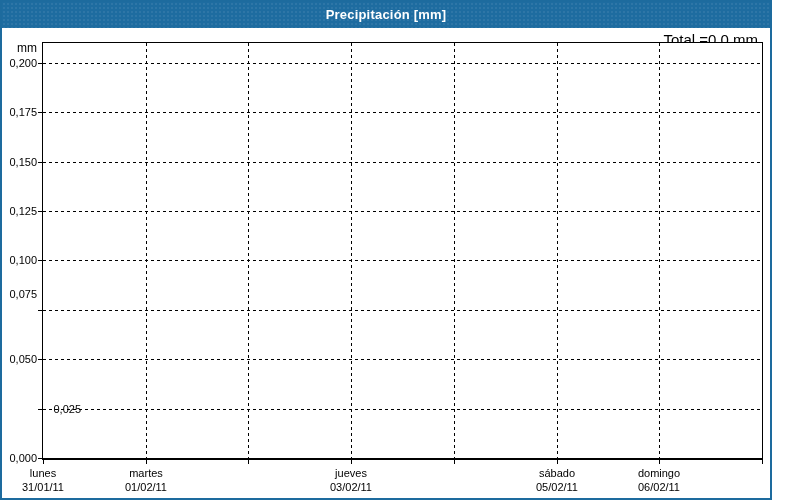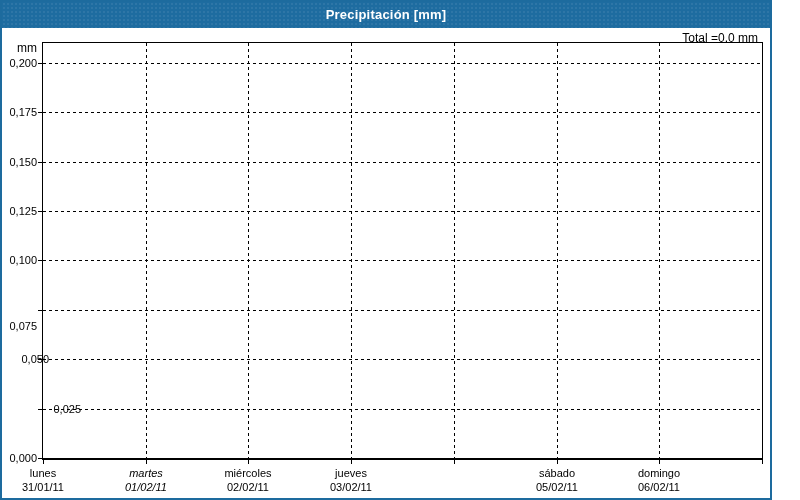--- a/index.html
+++ b/index.html
@@ -21,21 +21,21 @@
     background: var(--header-bg, #1e6ca0);
     background-image: radial-gradient(rgba(255,255,255,0.07) 1px, transparent 1px);
     background-size: 4px 4px;
     color: var(--title-text, #ffffff);
     font-size: 13px; font-weight: bold;
     text-align: center;
     letter-spacing: 0.2px;
   }
   .total-label {
     position: absolute; top: 29px; right: 12px;
-    font-size: 12px; color: var(--label-text, #000000);
+    font-size: 15px; color: var(--label-text, #000000);
   }
   .unit-label {
     position: absolute; left: 0; top: 39px; width: 35px;
     text-align: right;
     font-size: 12px; color: var(--label-text, #000000);
   }
   .plot-area {
     position: absolute; left: 40px; top: 40px;
     width: 721px; height: 418px;
     box-sizing: border-box;
@@ -109,42 +109,38 @@
       <div class="ytick-label" style="top: 55px;">0,200</div>
       <div class="ytick-mark" style="left: 36px; top: 110px;"></div>
       <div class="ytick-label" style="top: 104px;">0,175</div>
       <div class="ytick-mark" style="left: 36px; top: 160px;"></div>
       <div class="ytick-label" style="top: 154px;">0,150</div>
       <div class="ytick-mark" style="left: 36px; top: 209px;"></div>
       <div class="ytick-label" style="top: 203px;">0,125</div>
       <div class="ytick-mark" style="left: 36px; top: 258px;"></div>
       <div class="ytick-label" style="top: 252px;">0,100</div>
       <div class="ytick-mark" style="left: 36px; top: 308px;"></div>
-      <div class="ytick-label" style="top: 318px;">0,075</div>
+      <div class="ytick-label" style="top: 286px;">0,075</div>
       <div class="ytick-mark" style="left: 36px; top: 357px;"></div>
-      <div class="ytick-label" style="top: 351px; padding-left: 12px;">0,050</div>
+      <div class="ytick-label" style="top: 351px;">0,050</div>
       <div class="ytick-mark" style="left: 36px; top: 407px;"></div>
       <div class="ytick-label" style="top: 401px; padding-left: 44px;">0,025</div>
       <div class="ytick-mark" style="left: 36px; top: 456px;"></div>
       <div class="ytick-label" style="top: 450px;">0,000</div>
       <div class="xtick-mark" style="left: 41px; top: 458px;"></div>
       <div class="xtick-label" style="left: -9px; top: 464px;">
         <div>lunes</div>
         <div>31/01/11</div>
       </div>
       <div class="xtick-mark" style="left: 144px; top: 458px;"></div>
-      <div class="xtick-label" style="left: 94px; top: 464px; font-style: italic;">
+      <div class="xtick-label" style="left: 94px; top: 464px;">
         <div>martes</div>
         <div>01/02/11</div>
       </div>
       <div class="xtick-mark" style="left: 246px; top: 458px;"></div>
-      <div class="xtick-label" style="left: 196px; top: 464px;">
-        <div>miércoles</div>
-        <div>02/02/11</div>
-      </div>
       <div class="xtick-mark" style="left: 349px; top: 458px;"></div>
       <div class="xtick-label" style="left: 299px; top: 464px;">
         <div>jueves</div>
         <div>03/02/11</div>
       </div>
       <div class="xtick-mark" style="left: 452px; top: 458px;"></div>
       <div class="xtick-mark" style="left: 555px; top: 458px;"></div>
       <div class="xtick-label" style="left: 505px; top: 464px;">
         <div>sábado</div>
         <div>05/02/11</div>

